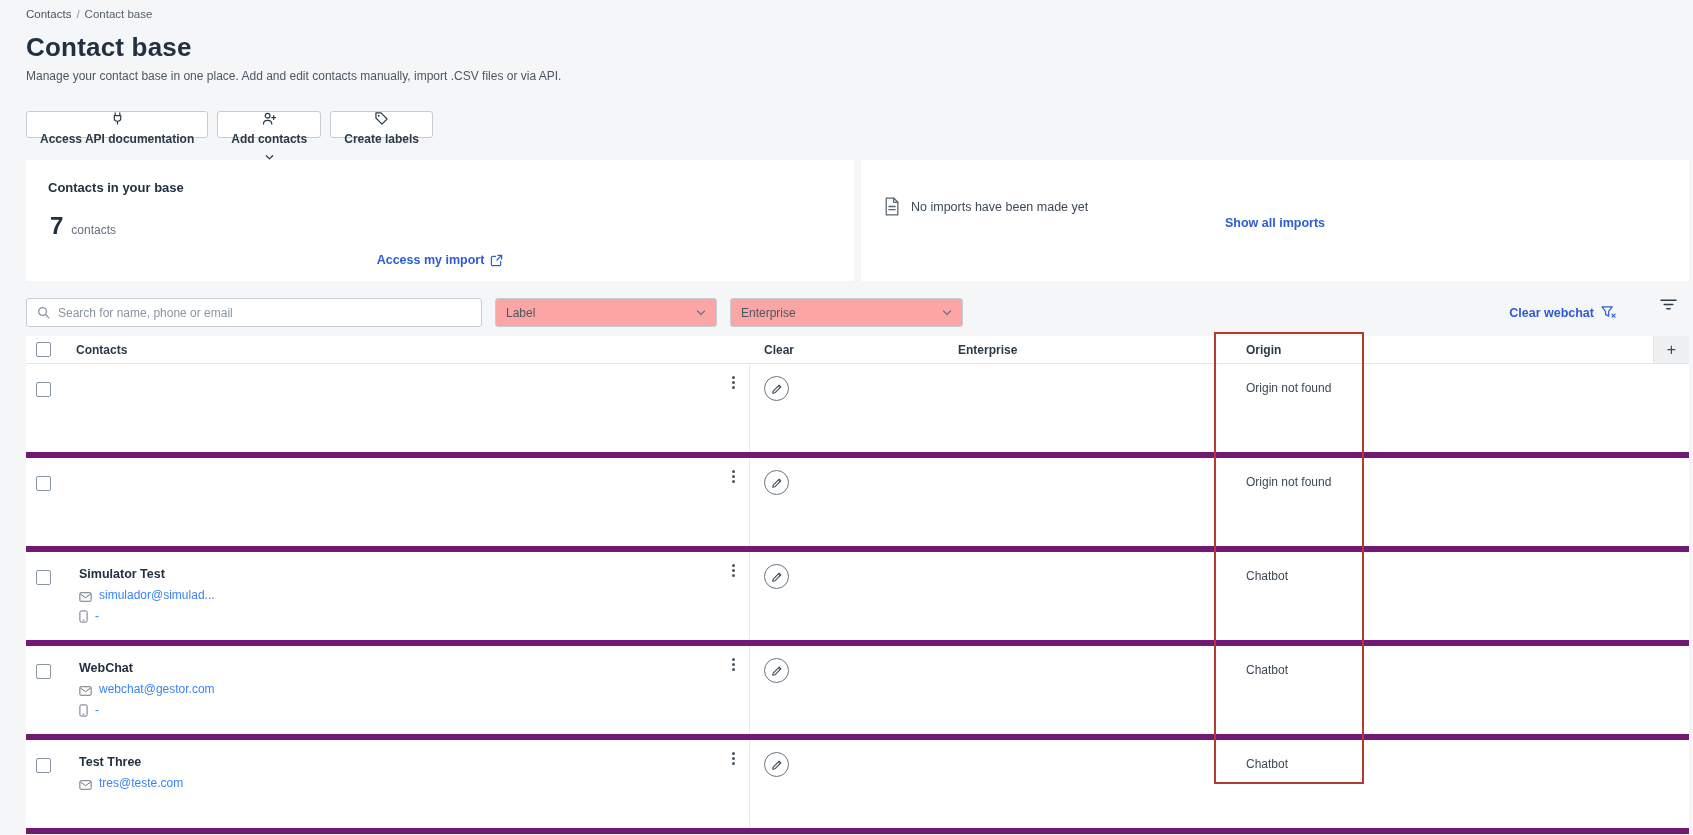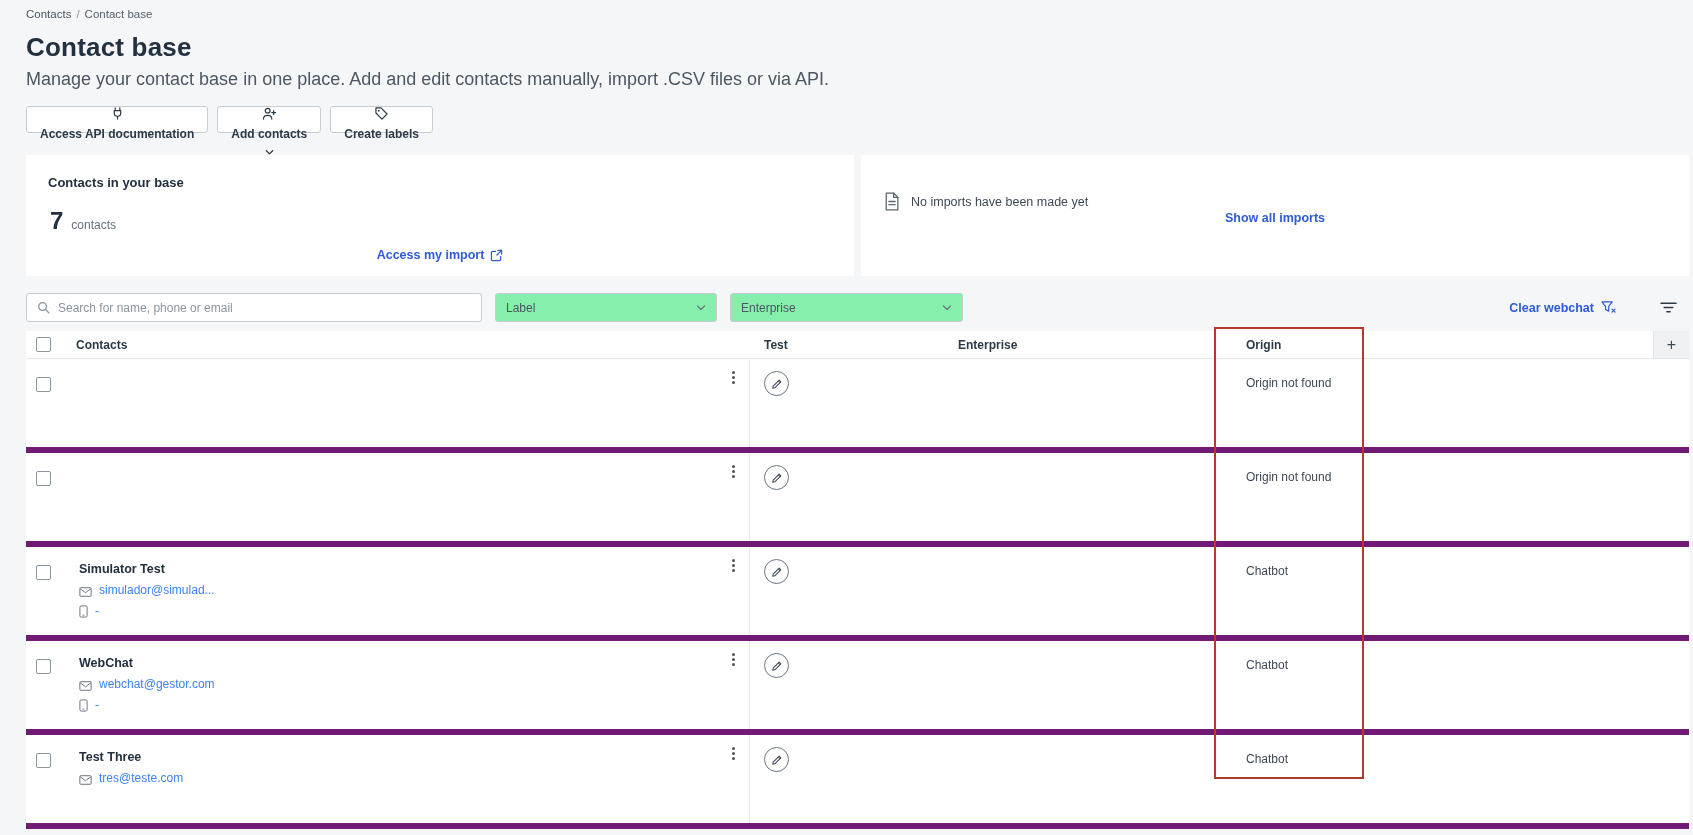--- a/index.html
+++ b/index.html
@@ -11,21 +11,21 @@
   }
   .page { padding: 8px 4px 0 26px; }
 
   
   .breadcrumb { font-size: 11.5px; color: #56616d; display: flex; gap: 5px; align-items: center; }
   .breadcrumb .crumb-link { cursor: pointer; color: #4a5560; }
   .breadcrumb .sep { color: #8a95a1; }
 
   
   .page-title { margin: 12px 0 6px; font-size: 26px; font-weight: 700; color: #22303f; letter-spacing: .2px; }
-  .subtitle { font-size: 18px; color: #4c5763; margin-bottom: 16px; }
+  .subtitle { font-size: 12px; color: #4c5763; margin-bottom: 28px; }
 
   
   .toolbar { display: flex; gap: 9px; }
   .btn {
     display: inline-flex; align-items: center; gap: 7px;
     height: 27px; padding: 0 13px;
     background: #fff; border: 1px solid #c6ccd4; border-radius: 3px;
     font-size: 12px; font-weight: 700; color: #2c3a47; cursor: pointer;
     font-family: "Liberation Sans", sans-serif;
     flex-direction: column;
@@ -42,34 +42,34 @@
   .count-unit { font-size: 12px; color: #66717d; }
   .card-link {
     margin-top: 13px; display: flex; justify-content: center; align-items: center; gap: 6px;
     color: #2e5bd7; font-size: 12.5px; font-weight: 700; cursor: pointer;
   }
   .import-row { margin-top: 17px; display: flex; align-items: center; gap: 11px; font-size: 12.5px; color: #3e4956; }
   .import-row .icon { color: #5a6672; }
   .import-card .card-link { margin-top: 0; }
 
   
-  .filter-bar { margin-top: 17px; display: flex; align-items: center; }
+  .filter-bar { margin-top: 17px; display: flex; }
   .search-box {
     width: 456px; height: 29px; background: #fff;
     border: 1px solid #c6ccd4; border-radius: 3px;
     display: flex; align-items: center; gap: 8px; padding: 0 10px;
   }
   .search-box svg { color: #8a95a1; }
   .search-box input {
     border: none; outline: none; flex: 1; font-size: 12px; color: #2c3a47;
     font-family: "Liberation Sans", sans-serif; background: transparent;
   }
   .search-box input::placeholder { color: #8a95a1; }
   .select {
-    height: 29px; background: #86efac; border: 1px solid #c6ccd4; border-radius: 3px;
+    height: 29px; background: #fca5a5; border: 1px solid #c6ccd4; border-radius: 3px;
     display: flex; align-items: center; justify-content: space-between;
     padding: 0 10px; margin-left: 13px; font-size: 12px; color: #4c5763; cursor: pointer;
   }
   .select svg { color: #6b7580; }
   .select.label-select { width: 222px; }
   .select.enterprise-select { width: 233px; }
   .fb-spacer { flex: 1; }
   .clear-filters {
     display: flex; align-items: center; gap: 7px;
     color: #2e5bd7; font-size: 12.5px; font-weight: 700; cursor: pointer;
@@ -246,21 +246,21 @@
     </span>
   </div>
 
   <div class="table-wrap">
 
     <div class="t-grid t-header">
       <div class="th-check">
           <span class="checkbox"></span>
         </div>
       <div class="th-contacts">Contacts</div>
-      <div class="th-tags">Test</div>
+      <div class="th-tags">Clear</div>
       <div class="th-enterprise">Enterprise</div>
       <div class="th-origin">Origin</div>
       <div class="th-filler"></div>
       <div class="th-add">+</div>
     </div>
 
     <div class="t-grid t-row">
       <div class="cell-check">
           <span class="checkbox"></span>
         </div>

